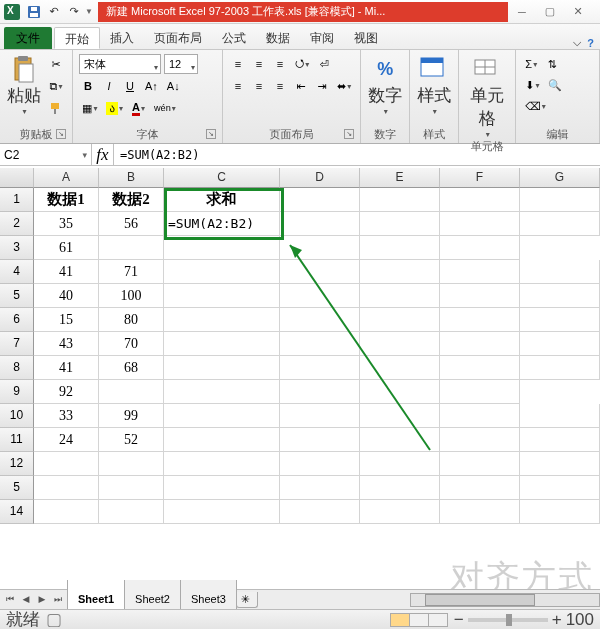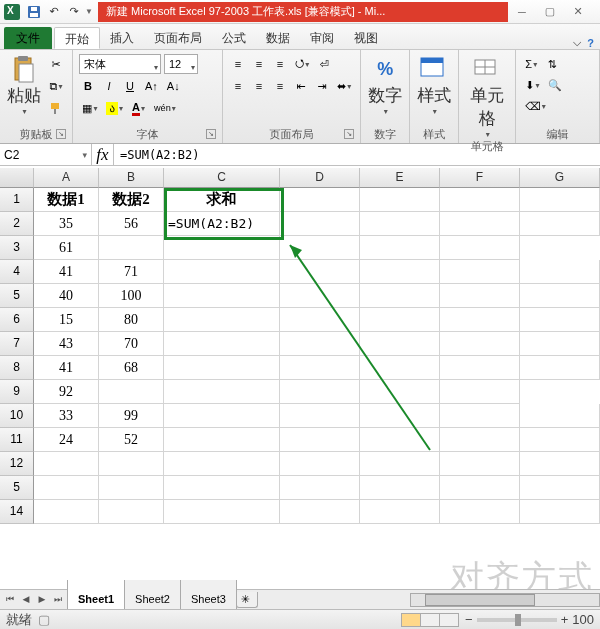--- a/index.html
+++ b/index.html
@@ -66,21 +66,21 @@
 .navbtns { display: flex; padding: 0 2px; }
 .navbtns div { width: 16px; text-align: center; font-size: 9px; color: #555; }
 .stab { border: 1px solid #aaa; border-top: none; background: #f0f0f0; padding: 13px 10px; font-size: 11px; margin-left: -1px; border-radius: 0 0 3px 3px; }
 .stab.active { background: #fff; font-weight: bold; }
 .stab.insert { width: 22px; padding: 1px 4px; }
 .hsplit { flex: 1; }
 .hscroll { width: 190px; height: 14px; background: #e4e4e4; border: 1px solid #aaa; position: relative; }
 .hscroll .thumb { position: absolute; left: 14px; width: 110px; top: 0; bottom: 0; background: #cfcfcf; border: 1px solid #999; }
 
 
-.status { position: absolute; bottom: 0; left: 0; right: 0; height: 20px; background: linear-gradient(#f3f3f3,#e4e4e4); border-top: 1px solid #bbb; display: flex; align-items: center; padding: 0 6px; font-size: 13px; color: #444; }
+.status { position: absolute; bottom: 0; left: 0; right: 0; height: 20px; background: linear-gradient(#f3f3f3,#e4e4e4); border-top: 1px solid #bbb; display: flex; align-items: center; padding: 0 6px; font-size: 17px; color: #444; }
 .status .sp { flex: 1; }
 .zoom { display: flex; align-items: center; gap: 4px; }
 .zbar { width: 80px; height: 4px; background: #ccc; position: relative; }
 .zbar .zt { position: absolute; top: -4px; left: 38px; width: 6px; height: 12px; background: #999; }
 .viewbtns { display: flex; margin-right: 6px; }
 .viewbtns div { width: 20px; height: 14px; border: 1px solid #aaa; margin-left: -1px; background: #f0f0f0; }
 .viewbtns div.on { background: #ffd88a; }
 
 .watermark { position: absolute; right: 6px; bottom: 28px; font-size: 34px; color: rgba(120,120,120,0.35); font-family: "Microsoft YaHei"; letter-spacing: 2px; pointer-events: none; }
 </style>

